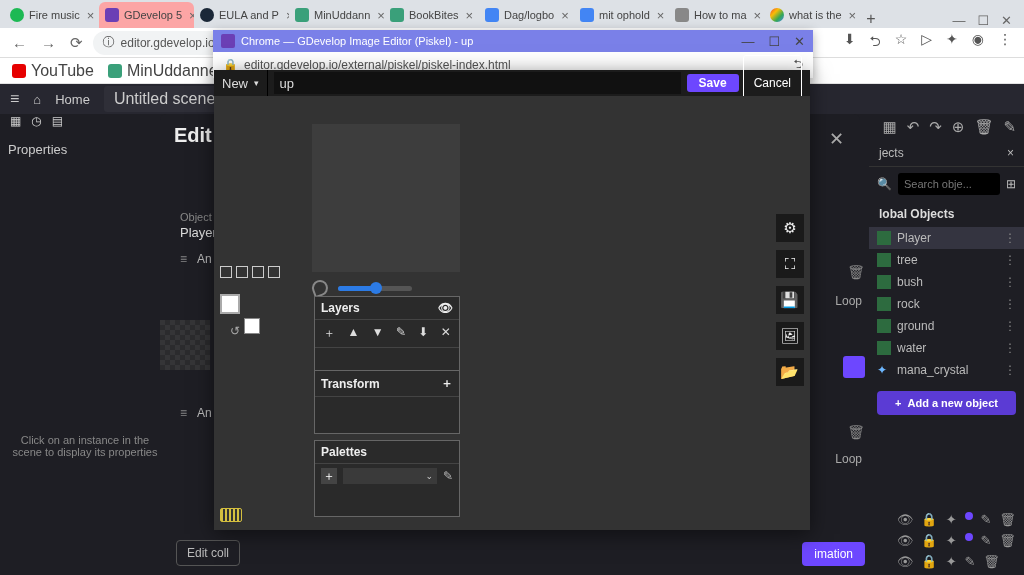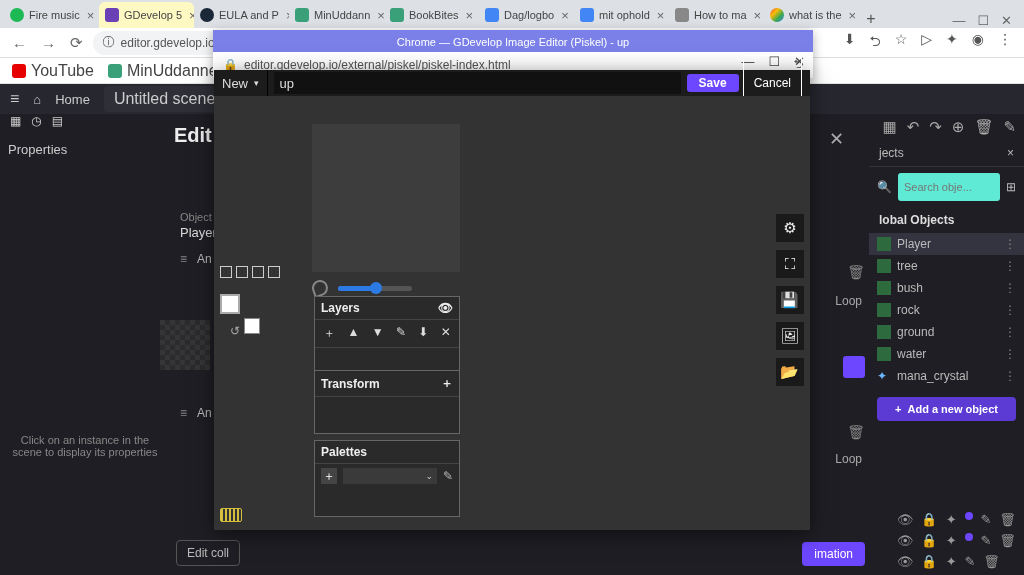--- a/index.html
+++ b/index.html
@@ -1,21 +1,21 @@
 <!DOCTYPE html>
 <html><head>
 <meta charset="utf-8">
 <style>
 * { margin: 0; padding: 0; box-sizing: border-box; font-family: -apple-system, BlinkMacSystemFont, "Segoe UI", Arial, sans-serif; }
 body { width: 1024px; height: 575px; background: #1a1a1a; overflow: hidden; position: relative; color: #bbb; font-size: 12px; }
 
 
 .browser-tabs { height: 28px; background: #dde1e6; display: flex; align-items: flex-end; padding-left: 4px; }
 .tab { height: 26px; padding: 0 6px; display: flex; align-items: center; gap: 5px; font-size: 11px; color: #444; border-radius: 6px 6px 0 0; max-width: 95px; overflow: hidden; white-space: nowrap; }
-.tab.active { background: #fef9c3; }
+.tab.active { background: #fca5a5; }
 .tab .favicon { width: 14px; height: 14px; background: #888; border-radius: 3px; flex-shrink: 0; }
 .tab .fav-spotify { background: #1db954; border-radius: 50%; }
 .tab .fav-gdev { background: #6b3fb5; }
 .tab .fav-steam { background: #1b2838; border-radius: 50%; }
 .tab .fav-teal { background: #3aa07a; }
 .tab .fav-gdoc { background: #4285f4; }
 .tab .fav-google { background: linear-gradient(135deg,#ea4335,#fbbc05,#34a853,#4285f4); border-radius: 50%; }
 .tab .x { color: #666; font-size: 13px; margin-left: 2px; }
 .newtab { width: 24px; text-align: center; color: #555; font-size: 16px; }
 .win-controls { margin-left: auto; display: flex; gap: 12px; padding-right: 12px; color: #666; font-size: 13px; }
@@ -26,21 +26,21 @@
 .addr-icons { display: flex; gap: 14px; color: #555; font-size: 14px; }
 
 .bookmarks { height: 26px; background: #fff; display: flex; align-items: center; gap: 14px; padding: 0 12px; font-size: 16px; color: #444; border-bottom: 1px solid #e3e3e3; }
 .bm { display: flex; align-items: center; gap: 5px; }
 .bm-icon { width: 14px; height: 14px; background: #e60000; border-radius: 3px; }
 .bm-icon.teal { background: #3aa07a; }
 .bm-icon.folder { background: #f5c251; }
 
 
 .popup-win { position: absolute; left: 213px; top: 30px; width: 600px; background: #fff; box-shadow: 0 2px 10px rgba(0,0,0,.3); z-index: 5; }
-.popup-title { height: 22px; background: #7a80e8; display: flex; align-items: center; padding: 0 8px; gap: 6px; color: #fff; font-size: 11px; flex-direction: column; }
+.popup-title { height: 22px; background: #7a80e8; display: flex; align-items: center; padding: 0 8px; gap: 6px; color: #fff; font-size: 11px; }
 .popup-title .x-group { margin-left: auto; display: flex; gap: 14px; color: #444; font-size: 13px; }
 .popup-addr { height: 26px; display: flex; align-items: center; padding: 0 10px; color: #555; font-size: 12px; gap: 6px; }
 
 
 .editor-bg { position: absolute; top: 84px; left: 0; right: 0; bottom: 0; background: #1e1e24; }
 .topbar { height: 30px; background: #272730; display: flex; align-items: center; padding: 0 10px; gap: 14px; color: #ccc; font-size: 13px; }
 .topbar .menu-icon { font-size: 16px; }
 .scene-tab { background: #2f2f38; padding: 4px 10px; border-radius: 3px; font-size: 16px; display: flex; gap: 8px; }
 
 .second-bar { position: absolute; top: 30px; left: 0; height: 26px; display: flex; gap: 10px; padding: 0 10px; color: #ccc; }
@@ -61,21 +61,21 @@
 .loop2 { position: absolute; top: 338px; right: -2px; color: #aaa; font-size: 12px; }
 .trash1 { position: absolute; top: 150px; right: -5px; color: #888; font-size: 14px; }
 .trash2 { position: absolute; top: 310px; right: -5px; color: #888; font-size: 14px; }
 .chev-btn { position: absolute; top: 242px; right: -5px; background: #6d47ff; width: 22px; height: 22px; border-radius: 3px; }
 
 
 .right-panel { position: absolute; right: 0; top: 30px; width: 155px; bottom: 0; background: #1e1e24; }
 .right-top { display: flex; gap: 10px; padding: 4px 8px; color: #aaa; font-size: 15px; justify-content: flex-end; }
 .right-tab { padding: 6px 10px; color: #bbb; font-size: 12px; border-bottom: 1px solid #333; display: flex; justify-content: space-between; }
 .search-row { display: flex; align-items: center; gap: 6px; padding: 6px 8px; }
-.search-box { flex: 1; background: #5eead4; border-radius: 3px; height: 28px; display: flex; align-items: center; padding: 0 6px; color: #777; font-size: 11px; }
+.search-box { flex: 1; background: #000000; border-radius: 3px; height: 22px; display: flex; align-items: center; padding: 0 6px; color: #777; font-size: 11px; }
 .section-h { padding: 6px 10px; font-weight: 700; color: #ddd; font-size: 12px; }
 .obj-item { display: flex; align-items: center; gap: 6px; padding: 4px 8px; color: #bbb; font-size: 12px; }
 .obj-item.sel { background: #343440; }
 .obj-icon { width: 14px; height: 14px; background: #2d6b3f; }
 .obj-icon.star { background: none; color: #6db7ff; }
 .obj-item .dots { margin-left: auto; color: #888; }
 .add-obj { margin: 10px 8px; background: #5b3bd4; color: #fff; text-align: center; padding: 6px; border-radius: 4px; font-size: 11px; font-weight: 600; display: flex; justify-content: center; gap: 6px; }
 .layer-icons { position: absolute; bottom: 6px; right: 8px; display: flex; flex-direction: column; gap: 6px; }
 .layer-row { display: flex; gap: 8px; color: #999; font-size: 13px; }
 .layer-row .dot { width: 8px; height: 8px; background: #6d47ff; border-radius: 50%; }

